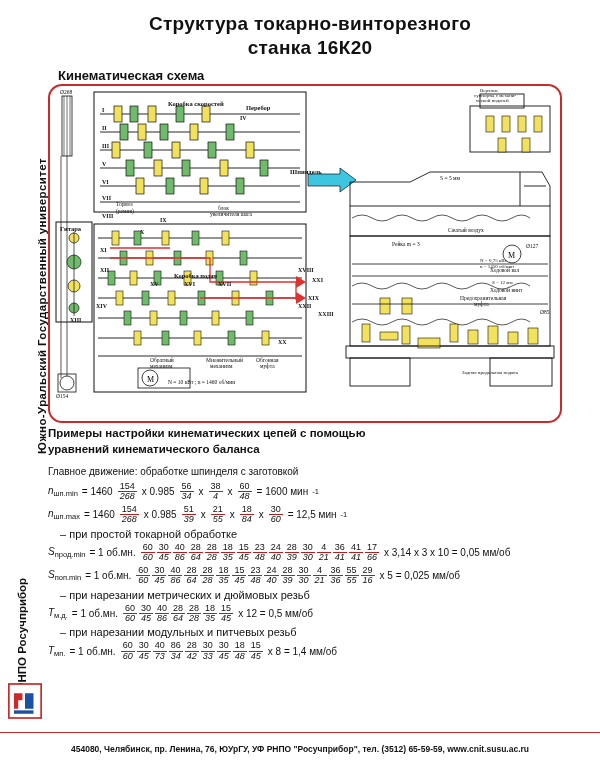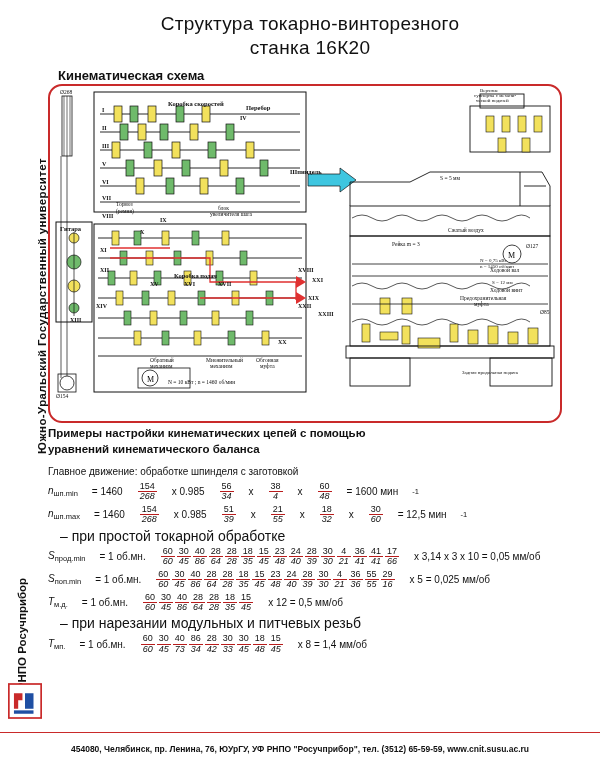--- a/index.html
+++ b/index.html
@@ -45,21 +45,21 @@
   }
   .logo{
     position:absolute;left:8px;bottom:44px;width:34px;height:36px;
   }
 
   
   .title{
     position:absolute;left:60px;top:12px;width:500px;
     text-align:center;
     font-size:19px;
-    font-weight:normal;
+    font-weight:bold;
     line-height:1.25;
     color:#111;
     letter-spacing:.3px;
   }
 
   
   .scheme-label{
     position:absolute;left:58px;top:68px;
     font-size:13px;font-weight:bold;color:#111;
   }
@@ -73,31 +73,31 @@
 
   
   .formulas{
     position:absolute;left:48px;top:426px;width:512px;
   }
   .f-title{
     font-size:11.5px;font-weight:bold;line-height:1.35;
     color:#111;margin-bottom:7px;
   }
   .f-line{font-size:10px;line-height:1.5;color:#111;margin:2px 0;}
-  .f-sub{font-size:14px;color:#111;margin:1px 0 1px 12px;}
+  .f-sub{font-size:11px;color:#111;margin:1px 0 1px 12px;}
   .frac{
     display:inline-block;vertical-align:-0.55em;text-align:center;
     line-height:1.05;margin:0 1px;
   }
   .frac .num{display:block;border-bottom:1px solid #b91c1c;padding:0 2px;font-size:9px;}
   .frac .den{display:block;padding:0 2px;font-size:9px;font-style:italic;}
   .vname{font-style:italic;}
   .sub{font-size:7.5px;vertical-align:-2px;}
   .sup{font-size:7.5px;vertical-align:5px;}
-  .eq-row{display:flex;align-items:center;gap:14px;flex-wrap:nowrap;font-size:10px;margin:3px 0;}
+  .eq-row{display:flex;align-items:center;gap:4px;flex-wrap:nowrap;font-size:10px;margin:3px 0;}
   .eq-lead{white-space:nowrap;}
 
   
   .footer-rule{
     position:absolute;left:0;bottom:30px;width:600px;height:1px;background:#c92a2a;
   }
   .footer{
     position:absolute;left:0;bottom:9px;width:600px;text-align:center;
     font-size:8.5px;font-weight:bold;color:#111;
   }
@@ -423,21 +423,21 @@
           <span class="den">39</span>
         </span>
       <span>x</span>
       <span class="frac">
           <span class="num">21</span>
           <span class="den">55</span>
         </span>
       <span>x</span>
       <span class="frac">
           <span class="num">18</span>
-          <span class="den">32</span>
+          <span class="den">84</span>
         </span>
       <span>x</span>
       <span class="frac">
           <span class="num">30</span>
           <span class="den">60</span>
         </span>
       <span>= 12,5 мин</span>
         <span class="sup">-1</span>
     </div>
 
@@ -450,20 +450,21 @@
       <span>x 3,14 x 3 x 10 = 0,05 мм/об</span>
     </div>
 
     <div class="eq-row">
       <span class="eq-lead"><span class="vname">S</span><span class="sub">поп.</span><span class="sub">min</span></span>
       <span>= 1 об.мн.</span>
       <span class="fracs"><span class="frac"><span class="num">60</span><span class="den">60</span></span><span class="frac"><span class="num">30</span><span class="den">45</span></span><span class="frac"><span class="num">40</span><span class="den">86</span></span><span class="frac"><span class="num">28</span><span class="den">64</span></span><span class="frac"><span class="num">28</span><span class="den">28</span></span><span class="frac"><span class="num">18</span><span class="den">35</span></span><span class="frac"><span class="num">15</span><span class="den">45</span></span><span class="frac"><span class="num">23</span><span class="den">48</span></span><span class="frac"><span class="num">24</span><span class="den">40</span></span><span class="frac"><span class="num">28</span><span class="den">39</span></span><span class="frac"><span class="num">30</span><span class="den">30</span></span><span class="frac"><span class="num">4</span><span class="den">21</span></span><span class="frac"><span class="num">36</span><span class="den">36</span></span><span class="frac"><span class="num">55</span><span class="den">55</span></span><span class="frac"><span class="num">29</span><span class="den">16</span></span></span>
       <span>x 5 = 0,025 мм/об</span>
     </div>
 
+    <div class="f-sub">– при нарезании метрических и дюймовых резьб</div>
 
     <div class="eq-row">
       <span class="eq-lead"><span class="vname">T</span><span class="sub">м.д.</span></span>
       <span>= 1 об.мн.</span>
       <span class="fracs"><span class="frac"><span class="num">60</span><span class="den">60</span></span><span class="frac"><span class="num">30</span><span class="den">45</span></span><span class="frac"><span class="num">40</span><span class="den">86</span></span><span class="frac"><span class="num">28</span><span class="den">64</span></span><span class="frac"><span class="num">28</span><span class="den">28</span></span><span class="frac"><span class="num">18</span><span class="den">35</span></span><span class="frac"><span class="num">15</span><span class="den">45</span></span></span>
       <span>x 12 = 0,5 мм/об</span>
     </div>
 
     <div class="f-sub">– при нарезании модульных и питчевых резьб</div>
 

